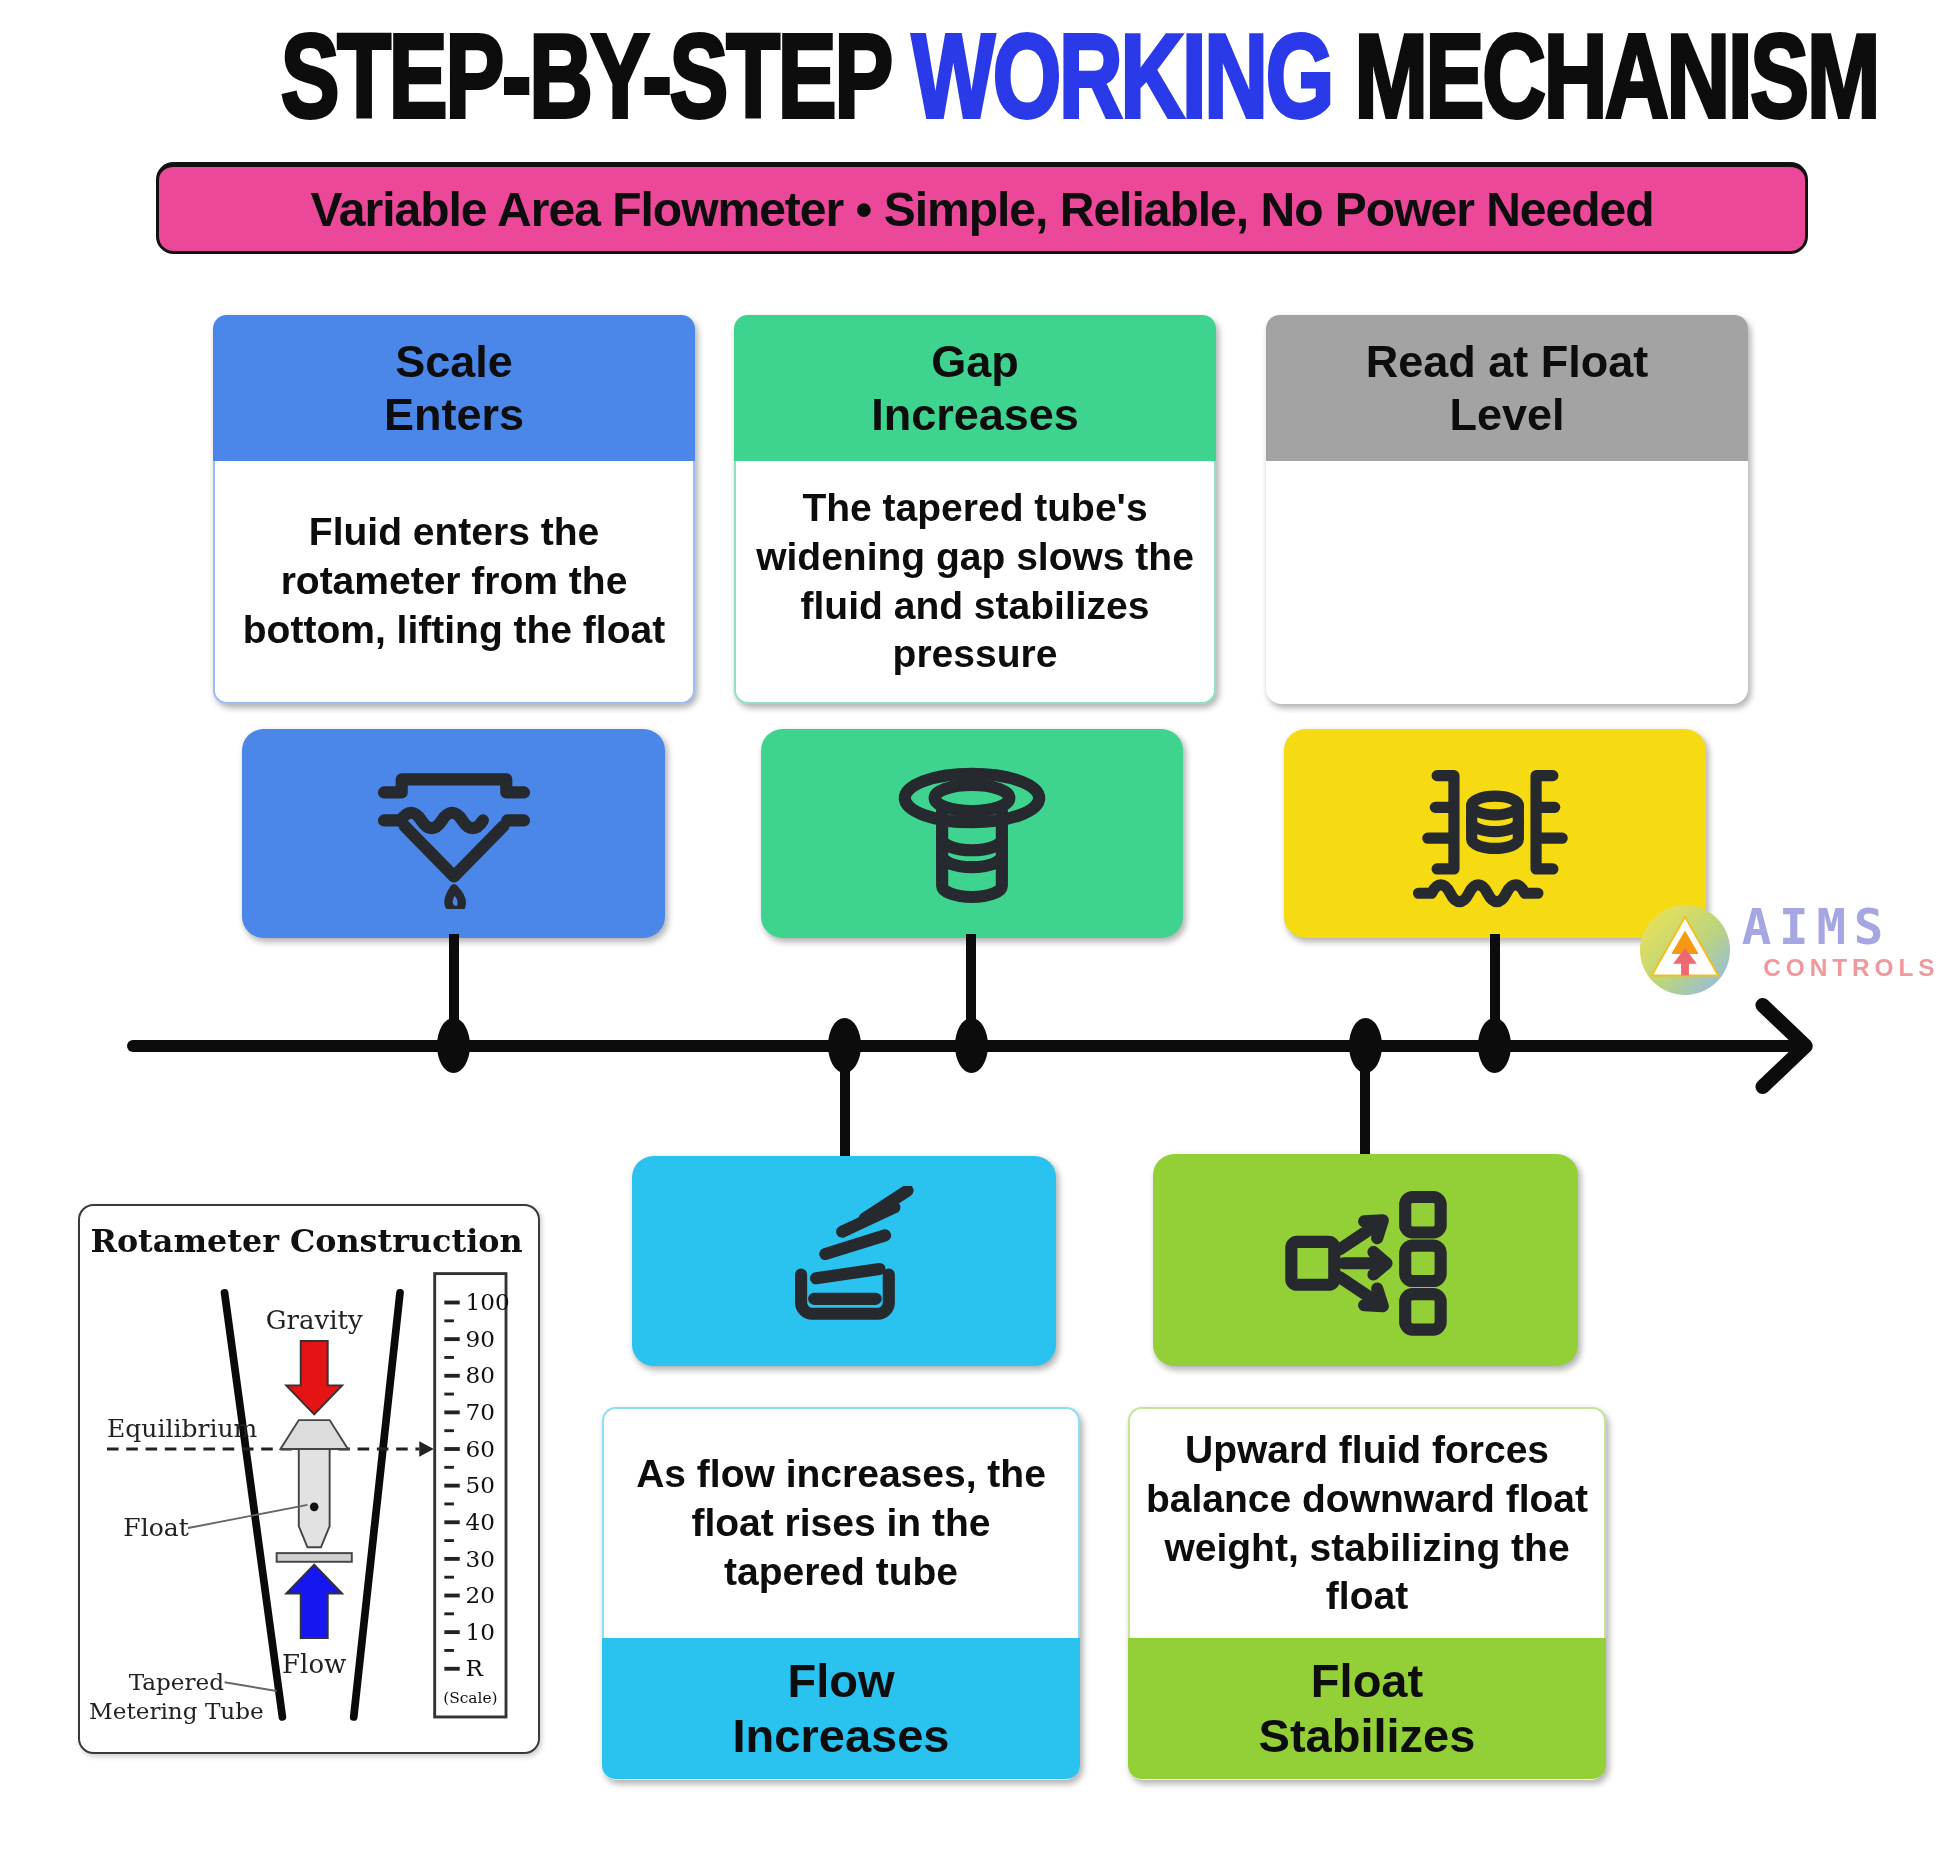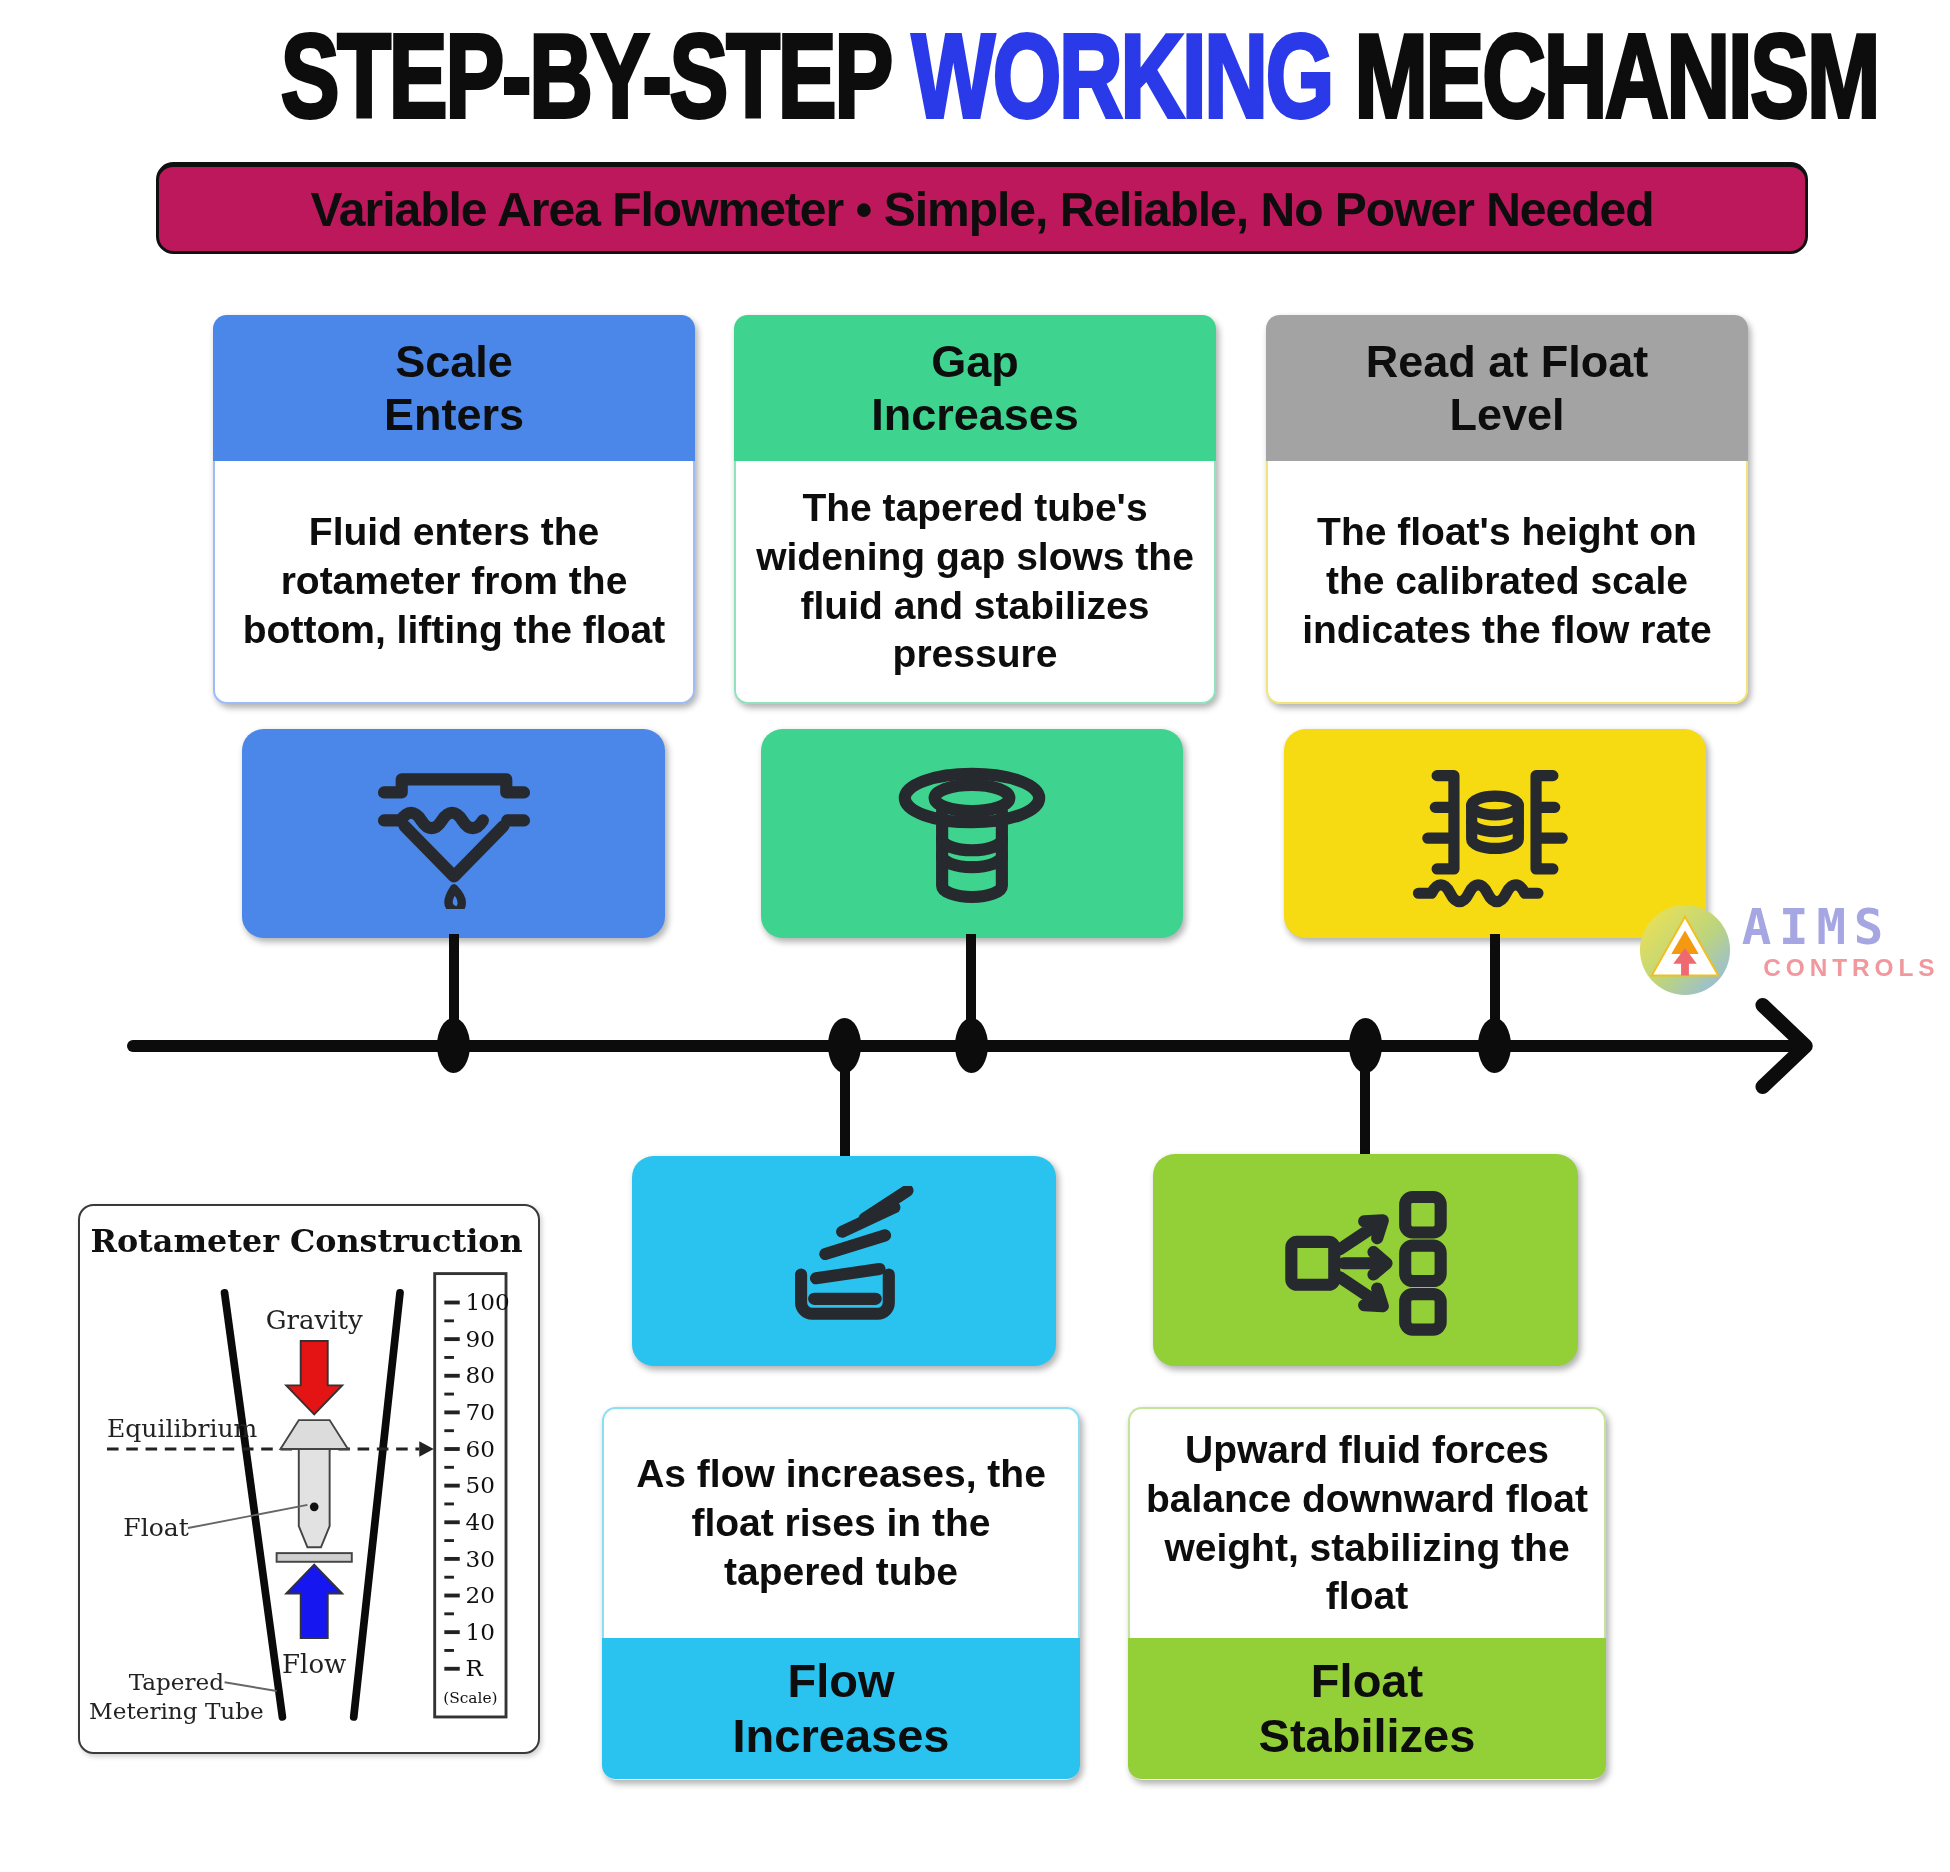--- a/index.html
+++ b/index.html
@@ -8,21 +8,21 @@
 
   
   .title-wrap{position:absolute;left:0;top:13.7px;width:1950px;text-align:center;}
   .title-inner{display:inline-block;white-space:nowrap;transform:scaleX(.74);transform-origin:center;
                font-weight:900;font-size:119px;letter-spacing:-2.9px;line-height:1.05;
                -webkit-text-stroke:3.9px currentColor;}
   .title-inner .hl{color:#2b3ae8;-webkit-text-stroke:3.9px #2b3ae8;}
 
   
   .subtitle-box{position:absolute;left:156px;top:162px;width:1646px;height:84px;
-                border:3.9px solid #101010;border-top-width:5.9px;border-radius:17.6px;background:#be185d;
+                border:3.9px solid #101010;border-top-width:5.9px;border-radius:17.6px;background:#ec4899;
                 display:flex;align-items:center;justify-content:center;}
   .subtitle-box span{font-weight:700;font-size:48px;letter-spacing:-1px;}
 
   
   .step-card{position:absolute;top:315px;width:482px;height:389px;border-radius:15.6px;
              box-shadow:2.9px 3.9px 5.9px rgba(0,0,0,.30);background:#fff;}
   .step-card .hdr{height:146px;border-radius:13.7px 13.7px 0 0;display:flex;flex-direction:column;
                   align-items:center;justify-content:center;font-weight:700;font-size:45px;line-height:1.18;}
   .step-card .bdy{height:243px;border-radius:0 0 13.7px 13.7px;border:2px solid #ccc;border-top:none;
                   display:flex;align-items:center;justify-content:center;text-align:center;
@@ -103,21 +103,20 @@
       <span>Increases</span>
     </div>
     <div class="bdy">The tapered tube's widening gap slows the fluid and stabilizes pressure</div>
   </div>
 
   <div class="step-card" id="card3">
     <div class="hdr">
       <span>Read at Float</span>
       <span>Level</span>
     </div>
-    <div class="bdy">The float's height on the calibrated scale indicates the flow rate</div>
   </div>
 
   <div class="icon-box" id="ibox1">
     <svg width="224" height="151" viewBox="0 0 240 160" fill="none" stroke="#26292e" stroke-width="13" stroke-linecap="round" stroke-linejoin="round">
       <path d="M45,36 H64 V22 H176 V36 H195"></path>
       <path d="M45,66 H63 M177,66 H195"></path>
       <path d="M63,66 c7,-11 15,-11 22,0 c7,11 15,11 22,0 c7,-11 15,-11 22,0 c7,11 15,11 22,0"></path>
       <path d="M67,72 L120,126 L173,72"></path>
       <path d="M120,139 q-10,15 -3,21 q8,6 11,-3 q2,-8 -8,-18" stroke-width="9"></path>
     </svg>

